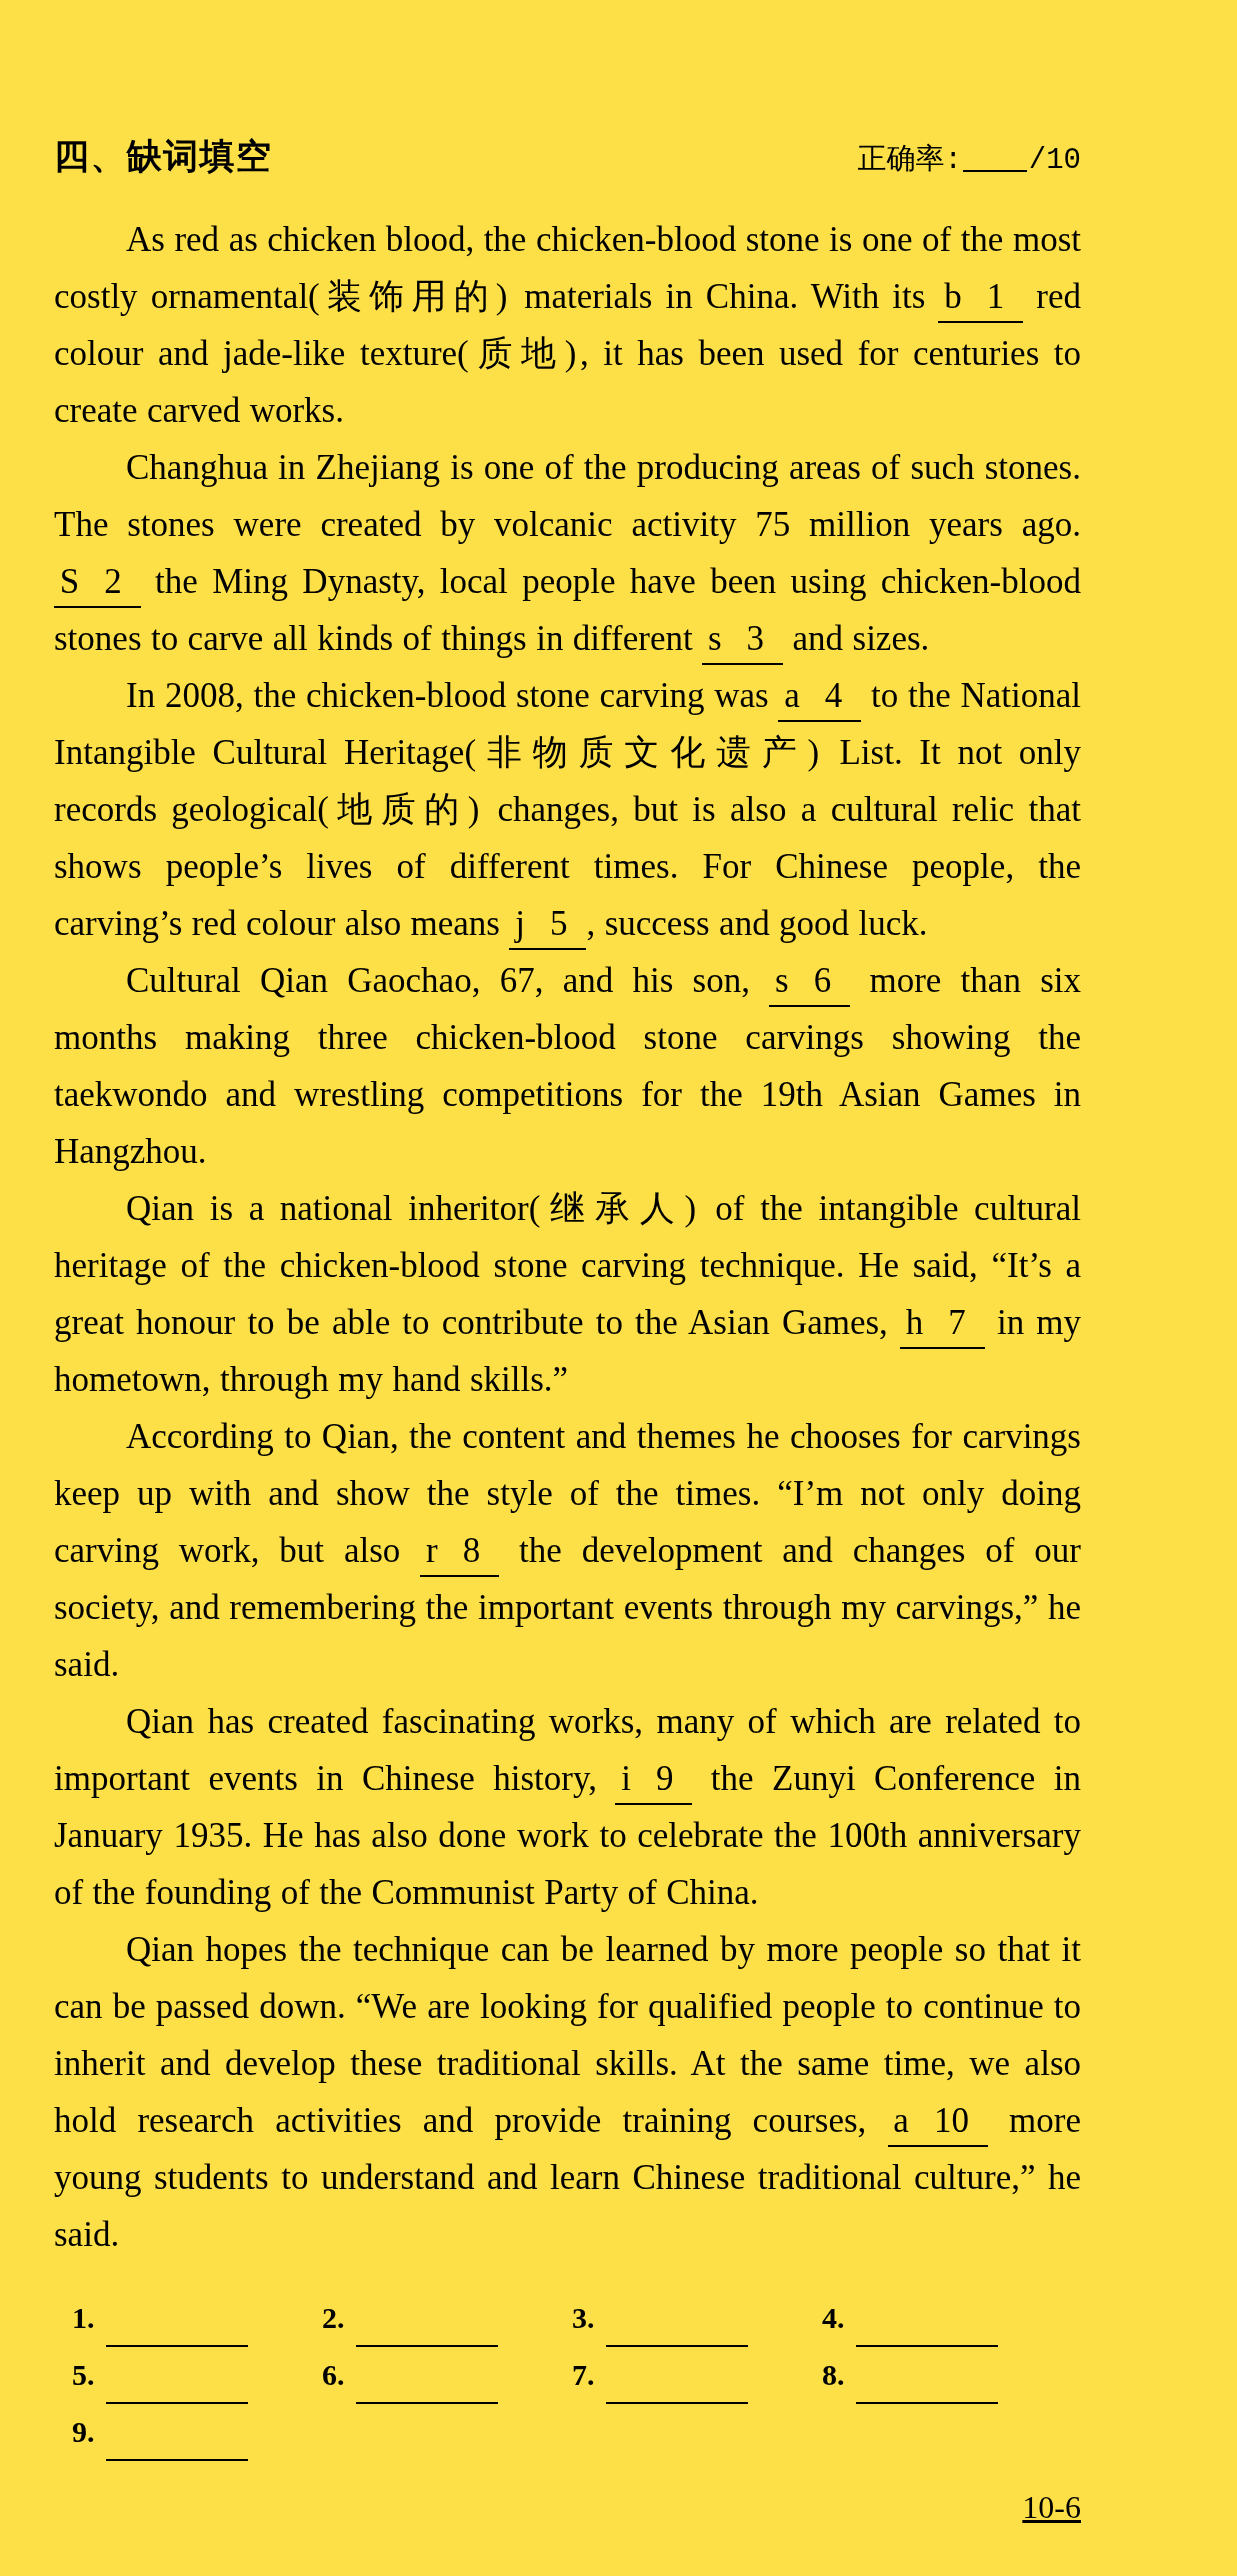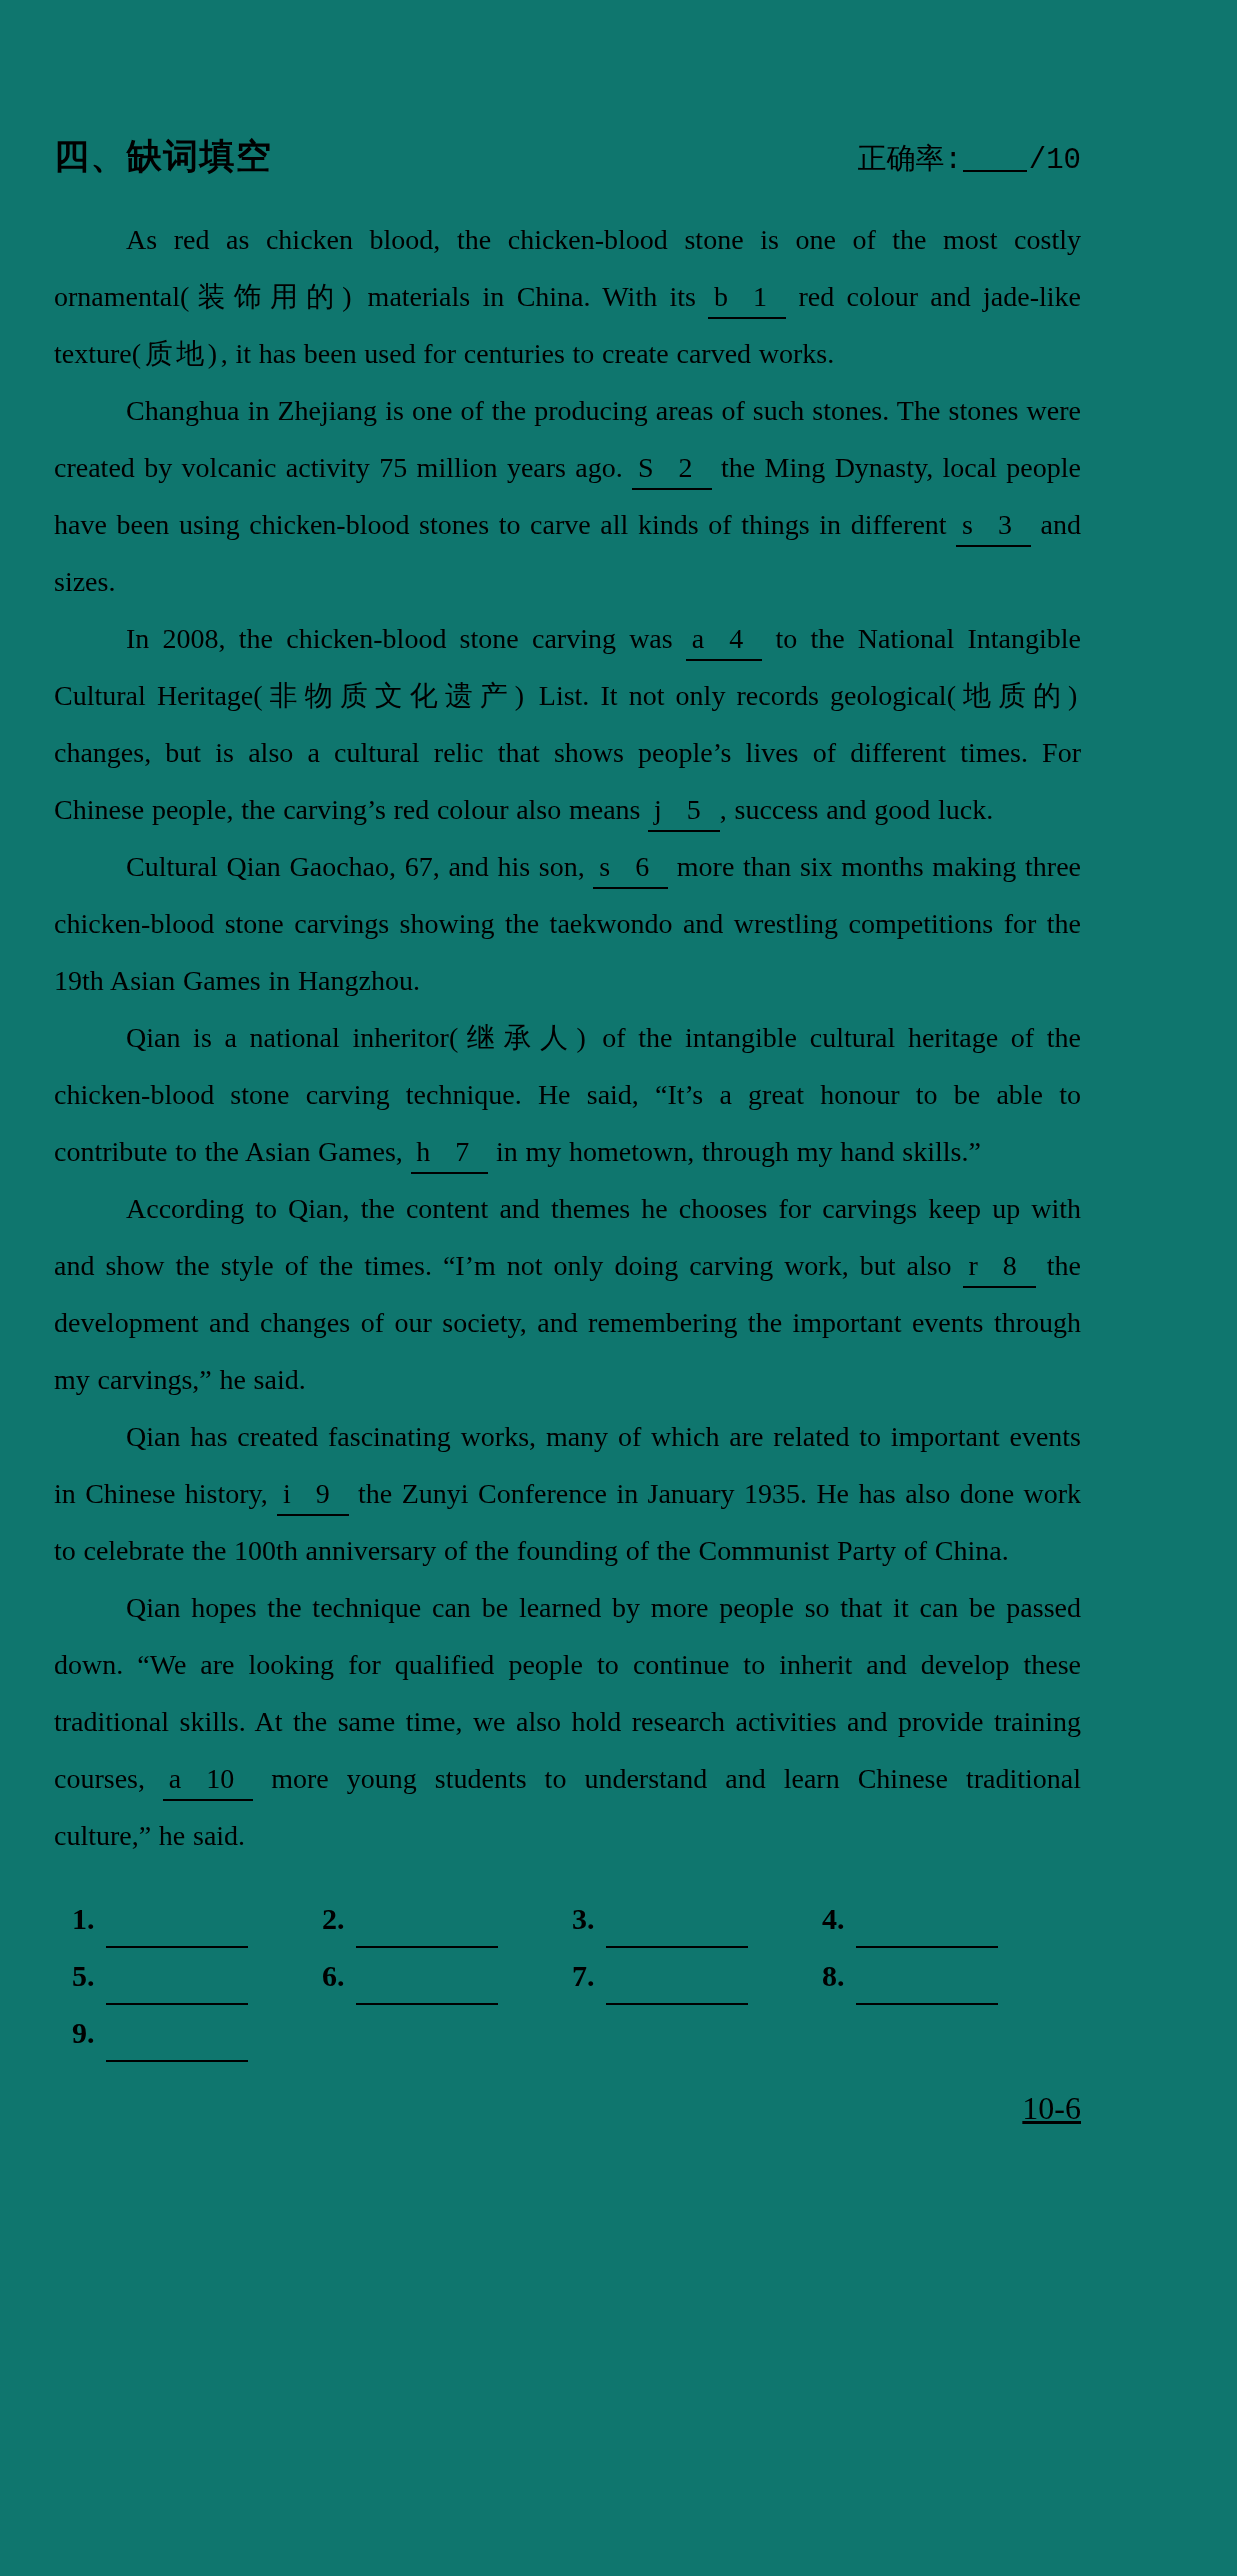--- a/index.html
+++ b/index.html
@@ -7,21 +7,21 @@
     width: 1238px;
     min-height: 2576px;
     color: #000000;
     font-family: "Liberation Serif", serif;
   }
   .page {
     box-sizing: border-box;
     width: 1238px;
     min-height: 2576px;
     padding: 135px 157px 29px 54px;
-    background: #0f766e;
+    background: #fde047;
   }
   .header {
     display: flex;
     justify-content: space-between;
     align-items: baseline;
   }
   .title {
     font-family: "Liberation Sans", sans-serif;
     font-weight: 700;
     font-size: 35px;
@@ -37,21 +37,21 @@
   .score-line {
     display: inline-block;
     width: 64px;
     height: 0.7px;
     border-bottom: 2.2px solid #000;
     vertical-align: -4.3px;
     margin: 0 1.4px;
   }
   .passage {
     margin-top: 29px;
-    font-size: 28px;
+    font-size: 35px;
     line-height: 57px;
     text-align: justify;
     word-spacing: 0.7px;
   }
   .para {
     margin: 0;
     text-indent: 72px;
   }
   .cn {
     letter-spacing: 3.6px;

